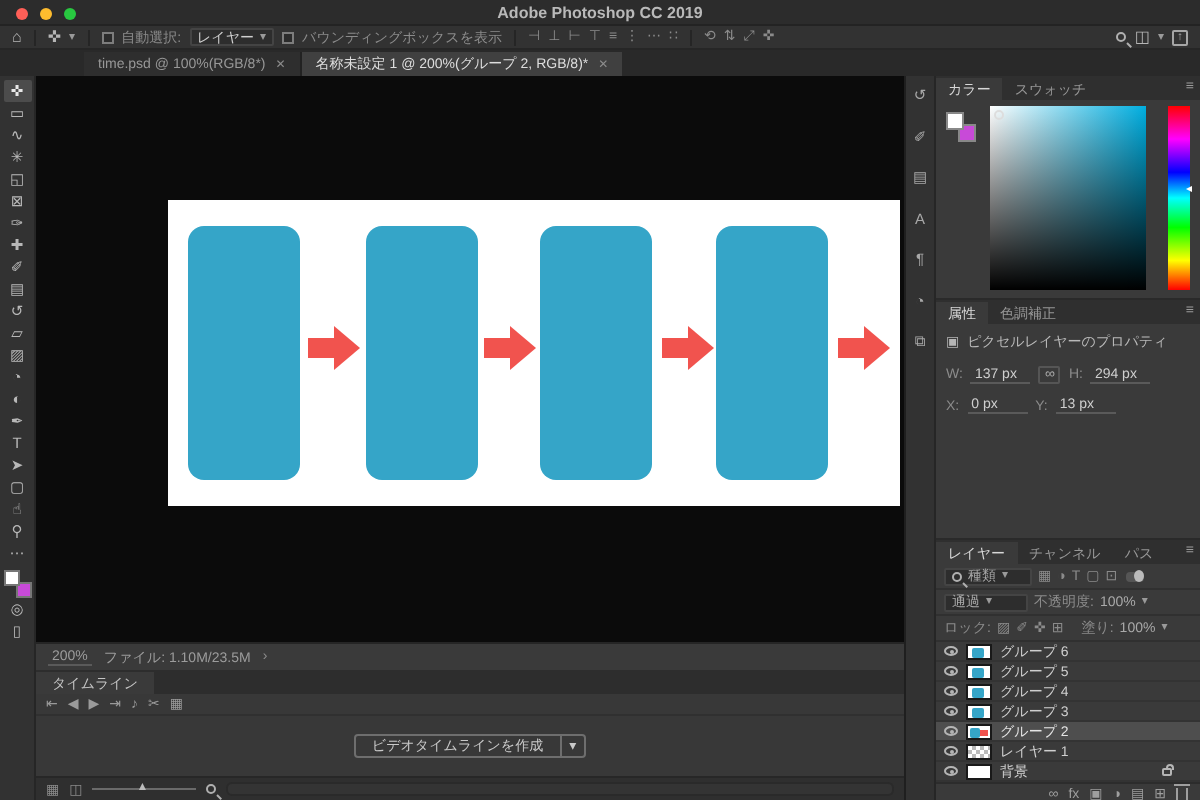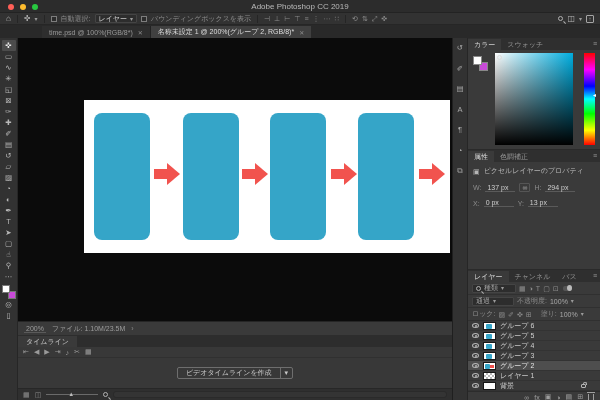--- a/index.html
+++ b/index.html
@@ -1,20 +1,20 @@
 <!DOCTYPE html>
 <html><head>
 <meta charset="utf-8">
 <style>
   html,body{margin:0;padding:0;background:#1a1a1a;}
   *{box-sizing:border-box;font-family:"Liberation Sans","DejaVu Sans",sans-serif;}
   #app{position:relative;width:600px;height:400px;background:#323232;color:#cfcfcf;font-size:7px;overflow:hidden;}
 
   
-  .titlebar{height:13px;background:#2c2c2c;border-bottom:1px solid #232323;position:relative;display:flex;align-items:center;justify-content:center;}
+  .titlebar{height:13px;background:#2c2c2c;border-bottom:1px solid #232323;position:relative;display:flex;align-items:center;justify-content:center;font-weight:bold;}
   .tl{position:absolute;top:3.5px;width:6px;height:6px;border-radius:50%;}
   .tl.r{left:8px;background:#FF5F57}.tl.y{left:20px;background:#FEBC2E}.tl.g{left:32px;background:#28C840}
   .wtitle{font-size:8px;color:#b9b9b9;}
 
   
   .optionsbar{height:12px;background:#323232;border-bottom:1px solid #262626;display:flex;align-items:center;padding:0 6px;gap:4px;}
   .ic{color:#b5b5b5;font-size:8px;line-height:1;display:inline-block;}
   .ic.sm{font-size:7px}
   .dim{color:#8b8b8b}
   .vsep{width:1px;height:8px;background:#252525;margin:0 2px;}

